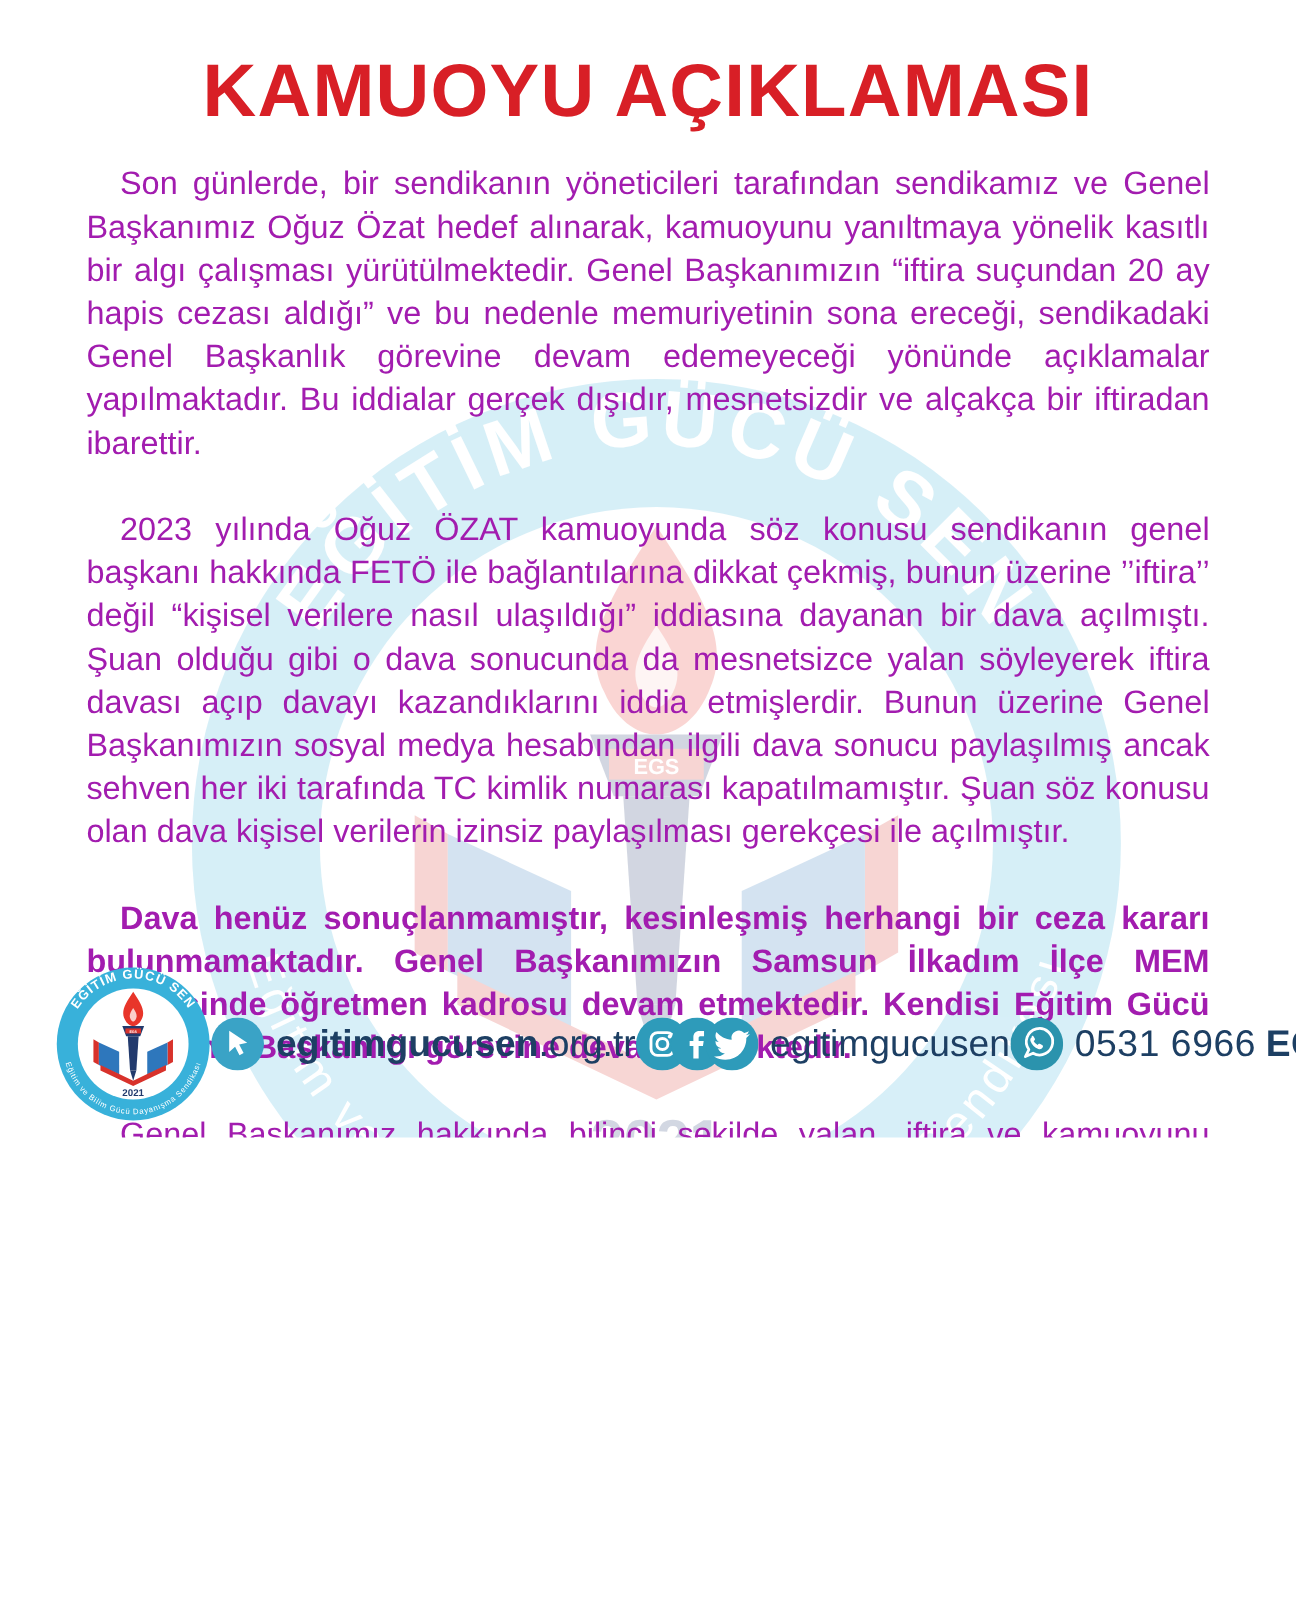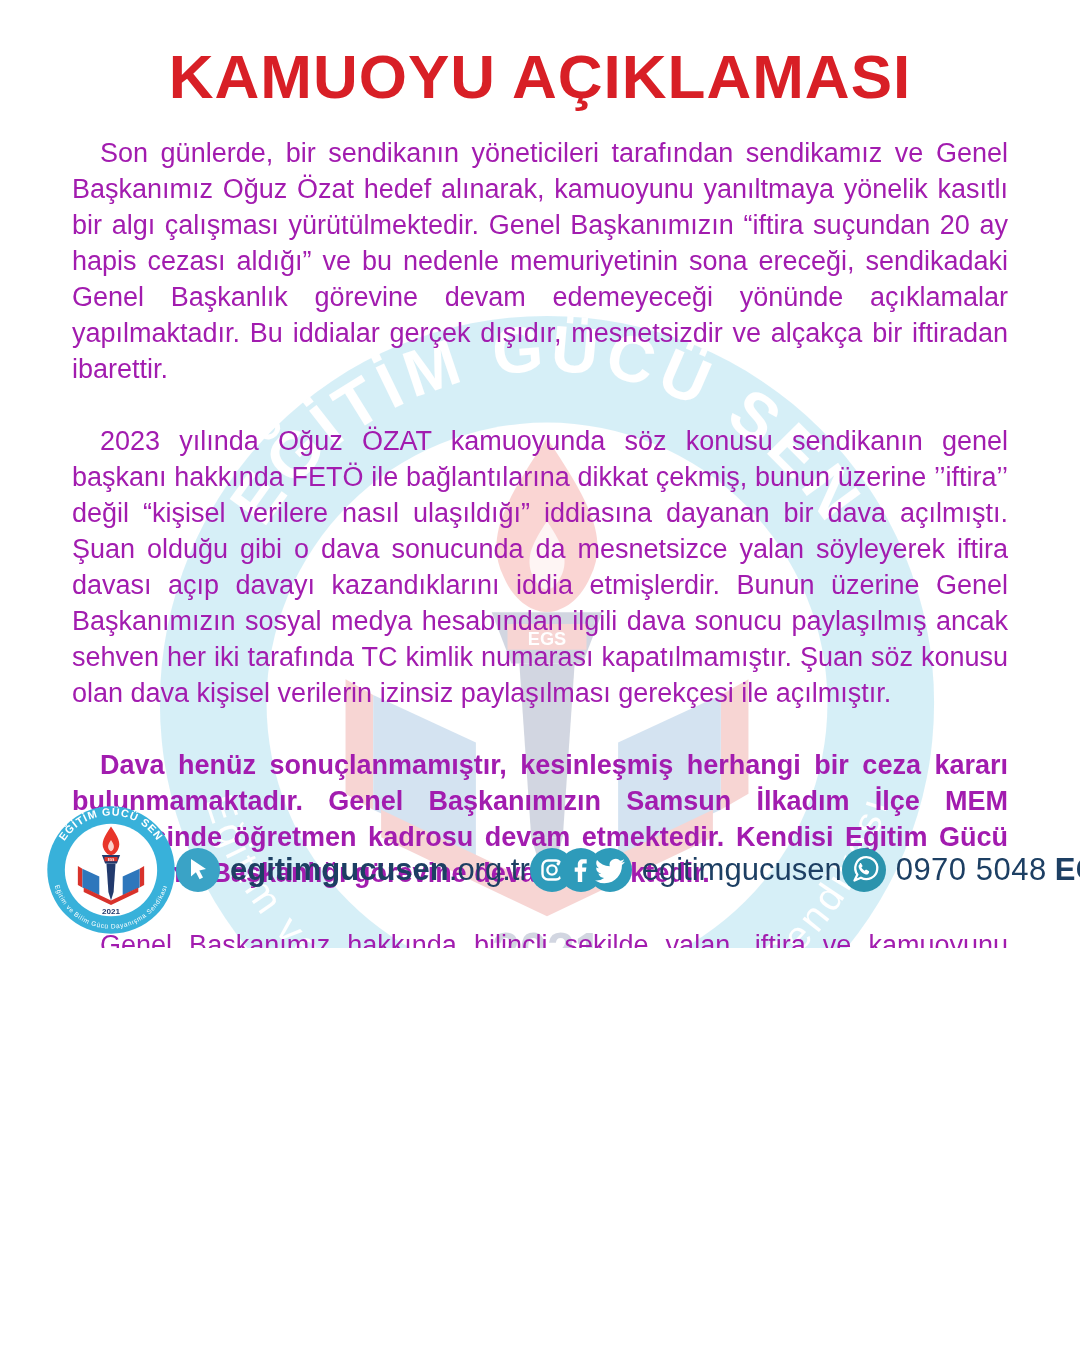--- a/index.html
+++ b/index.html
@@ -130,18 +130,18 @@
       <div class="ftext">egitimgucusen</div>
     </div>
 
     <div class="fgroup">
       <svg class="ficon" viewBox="0 0 44 44">
         <circle cx="22" cy="22" r="22" fill="#2b93ad"></circle>
         <path d="M12.5 32.5 L15.4 26.6 A11 11 0 1 1 18.9 29.7 Z" fill="none" stroke="#ffffff" stroke-width="2.3" stroke-linejoin="round"></path>
         <path d="M17.8 16.3 c-1 .5 -1.6 1.9 -1 3.4 1.1 3.1 3.4 5.4 6.5 6.5 1.5 .6 2.9 0 3.4 -1 l.4 -.9 c.2 -.5 0 -1 -.4 -1.3 l-2.1 -1.2 c-.4 -.2 -.9 -.1 -1.2 .2 l-.8 .8 c-1.3 -.7 -2.5 -1.9 -3.2 -3.2 l.8 -.8 c.3 -.3 .4 -.8 .2 -1.2 l-1.2 -2.1 c-.3 -.4 -.9 -.6 -1.4 -.2 z" fill="#ffffff"></path>
       </svg>
       <div class="ftext">
-        <span class="phone-num">0970 5048</span><span class="phone-suffix">EGS</span>
+        <span class="phone-num">0531 6966</span><span class="phone-suffix">EGS</span>
       </div>
     </div>
 
   </div>
 </div>
 
 </body></html>

